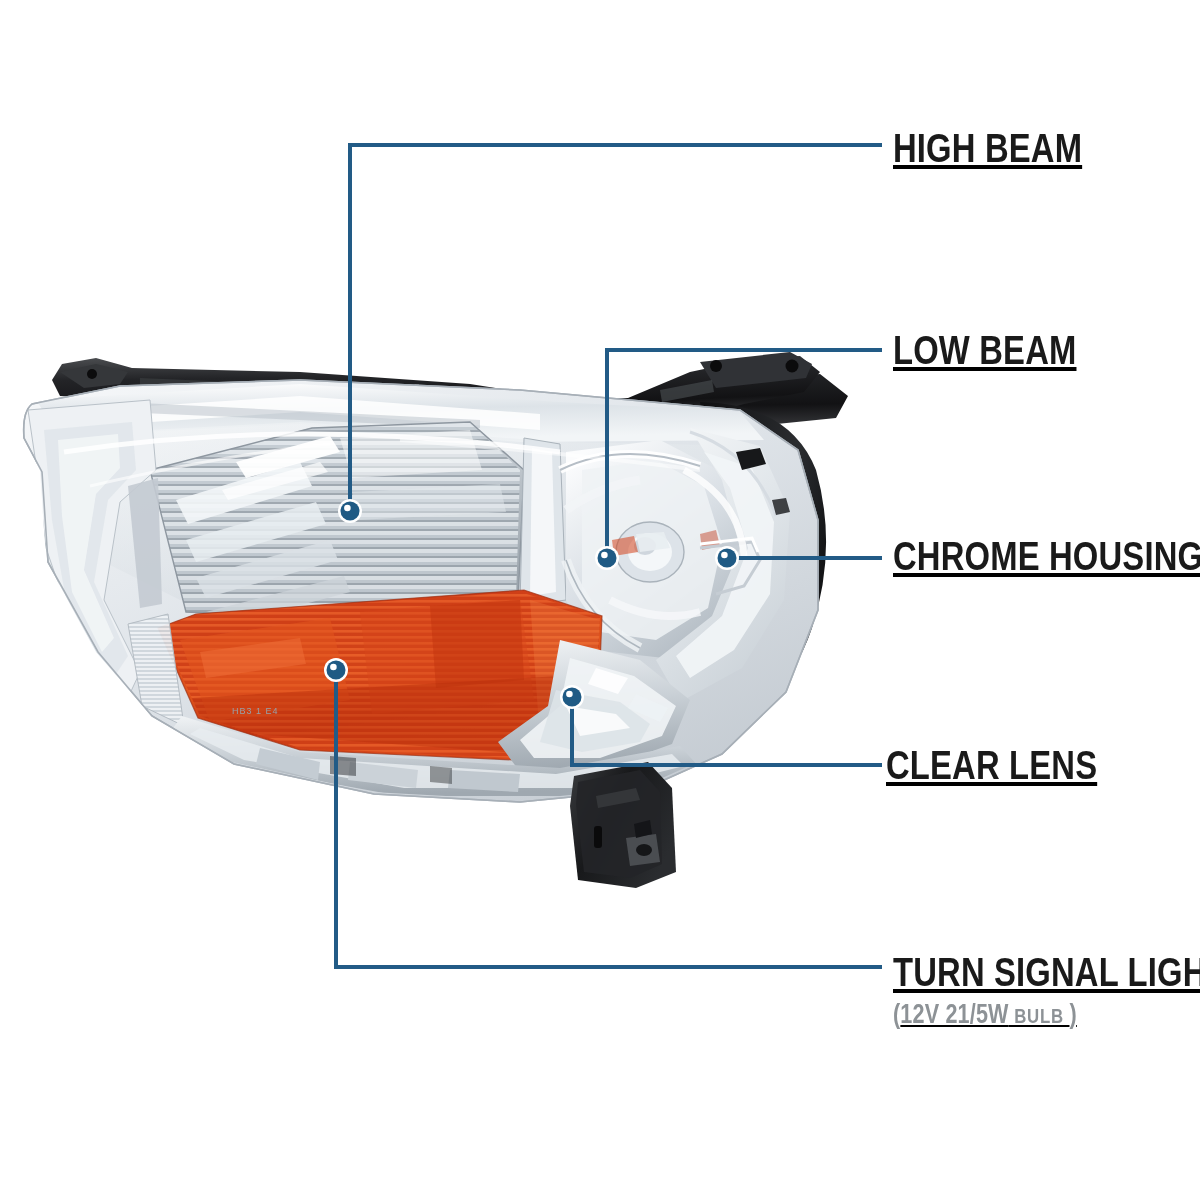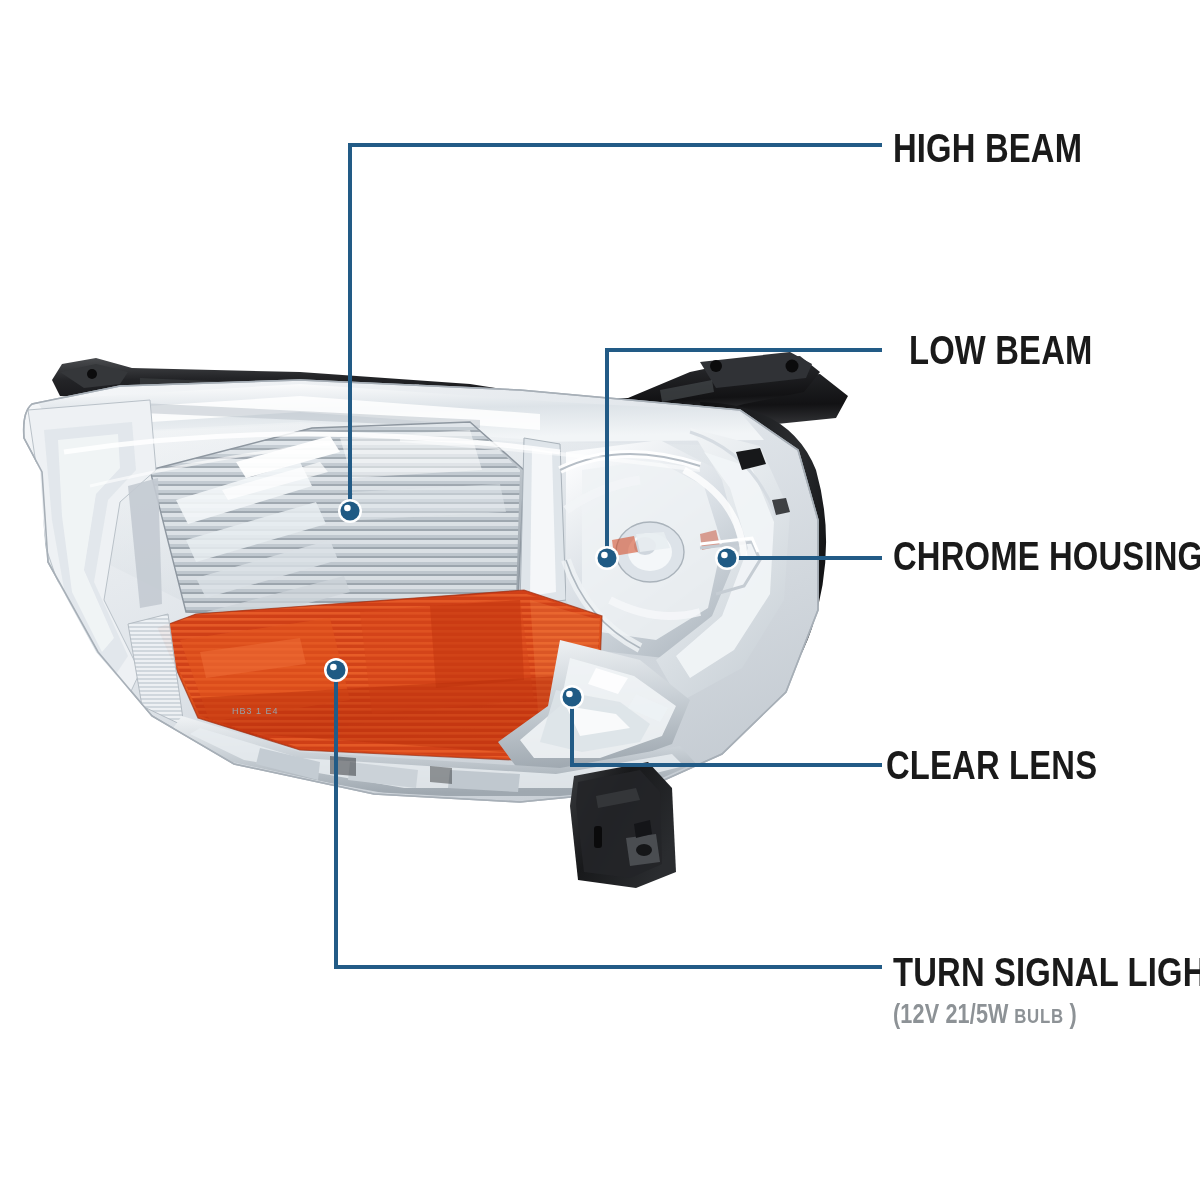--- a/index.html
+++ b/index.html
@@ -27,21 +27,21 @@
   }
   .label.sub{
     font-size:27px;
     font-weight:700;
     color:#8d9296;
     letter-spacing:.2px;
     margin-top:8px;
   }
   .label.sub .bold{color:#8d9296;font-size:27px;}
   .label.sub .sm{font-size:21px;letter-spacing:1px;}
-  .lblwrap{position:absolute;}
+  .lblwrap{position:absolute;text-decoration:underline;}
 </style>
 </head>
 <body>
 
 <div id="stage">
 
   <svg width="1200" height="1200" viewBox="0 0 1200 1200">
     <defs>
 
       <linearGradient id="gChromeTop" x1="0" y1="0" x2="0" y2="1">
@@ -324,21 +324,21 @@
           <circle cx="336" cy="670" r="9.5" fill="#1f5a84"></circle>
           <circle cx="333.4" cy="667" r="3.3" fill="#ffffff"></circle>
         </g>
       </g>
   </svg>
 
   <div id="label-layer">
       <div class="lblwrap" style="left: 893px; top: 128px;">
         <div class="label" style="position: relative; color: rgb(26, 26, 26);">HIGH BEAM</div>
       </div>
-      <div class="lblwrap" style="left: 893px; top: 330px; margin-left: 16px;">
+      <div class="lblwrap" style="left: 893px; top: 330px;">
         <div class="label" style="position: relative; color: rgb(26, 26, 26);">LOW BEAM</div>
       </div>
       <div class="lblwrap" style="left: 893px; top: 536px;">
         <div class="label" style="position: relative; color: rgb(26, 26, 26);">CHROME HOUSING</div>
       </div>
       <div class="lblwrap" style="left: 886px; top: 745px;">
         <div class="label" style="position: relative; color: rgb(26, 26, 26);">CLEAR LENS</div>
       </div>
       <div class="lblwrap" style="left: 893px; top: 952px;">
         <div class="label" style="position: relative; color: rgb(26, 26, 26);">TURN SIGNAL LIGHT</div>

